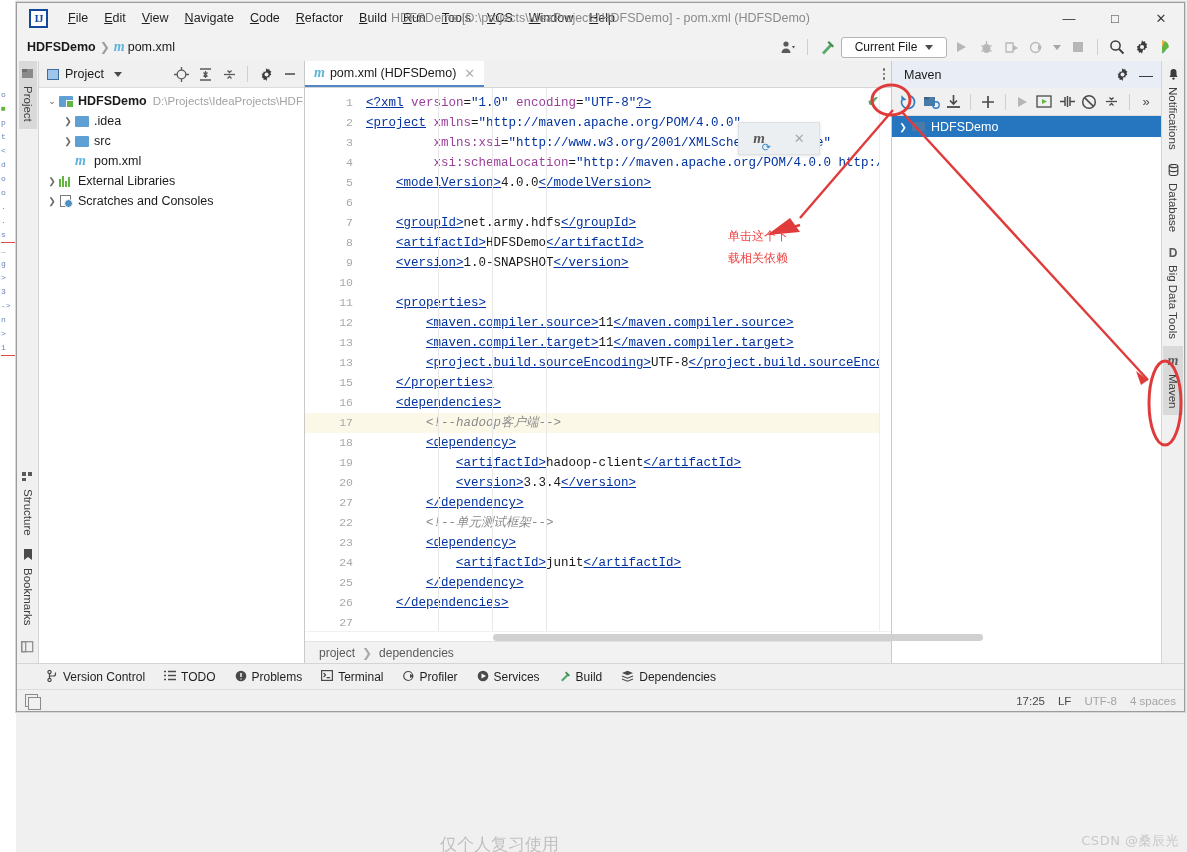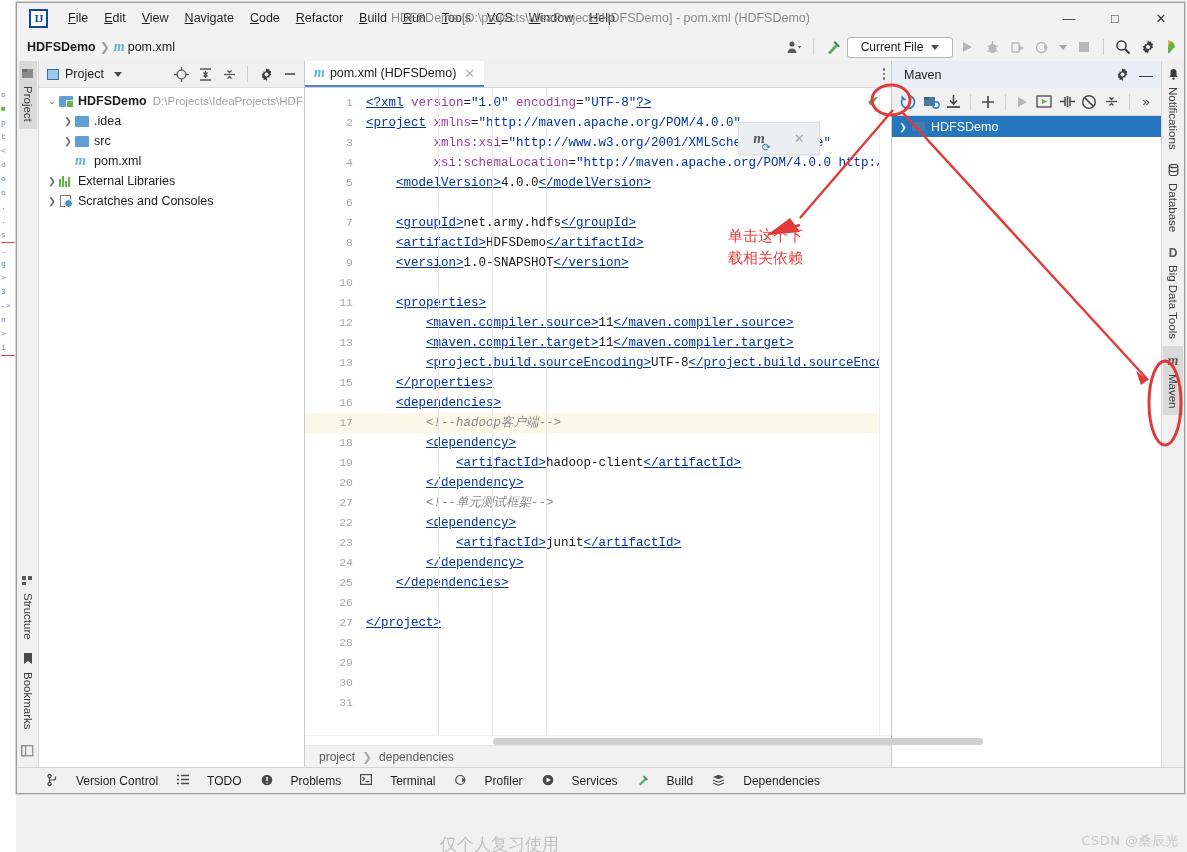--- a/index.html
+++ b/index.html
@@ -14,21 +14,21 @@
   #app {
     position: relative;
     width: 1187px; height: 852px;
     background: #f0f0f0;
   }
 
   
   .win-frame {
     position: absolute;
     left: 16px; top: 2px;
-    width: 1169px; height: 792px;
+    width: 1169px; height: 710px;
     background: #f2f2f2;
     border: 1px solid #9c9c9c;
     box-shadow: 0 0 0 1px #d8d8d8;
     display: flex; flex-direction: column;
   }
   .frame-edge-left {
     position: absolute; left: 0; top: 0; width: 16px; height: 852px;
     background: #ffffff;
   }
 
@@ -80,21 +80,21 @@
   .crumb-proj { font-weight: bold; font-size: 12.5px; color: #1a1a1a; }
   .crumb-sep { color: #a0a0a0; font-size: 12px; padding: 0 1px; }
   .m-glyph {
     font-family: "Liberation Serif", serif;
     font-style: italic; font-weight: bold;
     color: #5bb3d9; font-size: 14px;
   }
   .crumb-file { font-size: 12.5px; color: #1a1a1a; }
   .nav-right {
     margin-left: auto; display: flex; align-items: center;
-    gap: 3px; padding-right: 0;
+    gap: 3px; padding-right: 6px;
   }
   .ti {
     width: 22px; height: 22px;
     display: flex; align-items: center; justify-content: center;
     color: #5a5a5a;
   }
   .ti.dim { opacity: .38; }
   .vsep { width: 1px; height: 16px; background: #cfcfcf; margin: 0 5px; }
   .runcfg {
     height: 21px; min-width: 106px;
@@ -322,21 +322,21 @@
   .rtab .rico { writing-mode: horizontal-tb; font-size: 11px; }
 
   
   .bottombar {
     height: 26px; flex: 0 0 26px; background: #f0f0f0;
     display: flex; align-items: center; gap: 3px;
     padding-left: 22px;
     border-top: 1px solid #d5d5d5;
   }
   .btab {
-    display: flex; align-items: center; gap: 18px;
+    display: flex; align-items: center; gap: 5px;
     padding: 3px 8px; font-size: 12px; color: #1f1f1f;
   }
   .btab .bico { font-size: 11px; color: #4a4a4a; }
 
   
   .statusbar {
     height: 22px; flex: 0 0 22px; background: #f0f0f0;
     display: flex; align-items: center; padding: 0 8px;
     border-top: 1px solid #dcdcdc;
     font-size: 11.5px; color: #6e6e6e;
@@ -351,21 +351,21 @@
     width: 11px; height: 11px; border: 1.4px solid #8a8a8a;
     background: #f0f0f0;
   }
   .sb-right { margin-left: auto; display: flex; align-items: center; gap: 13px; }
   .sb-item { color: #4a4a4a; }
   .sb-item.dim { color: #a5a5a5; }
 
   
   .anno-text {
     position: absolute; left: 728px; top: 225px;
-    color: #ee3f3f; font-size: 15px; line-height: 22px;
+    color: #ee3f3f; font-size: 12px; line-height: 22px;
     font-family: "DejaVu Sans", sans-serif;
     width: 92px; z-index: 60; pointer-events: none;
   }
   .anno-svg {
     position: absolute; left: 0; top: 0; width: 1187px; height: 852px;
     z-index: 55; pointer-events: none;
   }
 
   
   .maven-popup {
@@ -739,20 +739,21 @@
               <div class="cline">&nbsp;</div>
               <div class="cline">    <span class="tag">&lt;properties&gt;</span></div>
               <div class="cline">        <span class="tag">&lt;maven.compiler.source&gt;</span><span class="txt">11</span><span class="tag">&lt;/maven.compiler.source&gt;</span></div>
               <div class="cline">        <span class="tag">&lt;maven.compiler.target&gt;</span><span class="txt">11</span><span class="tag">&lt;/maven.compiler.target&gt;</span></div>
               <div class="cline">        <span class="tag">&lt;project.build.sourceEncoding&gt;</span><span class="txt">UTF-8</span><span class="tag">&lt;/project.build.sourceEncodi</span></div>
               <div class="cline">    <span class="tag">&lt;/properties&gt;</span></div>
               <div class="cline">    <span class="tag">&lt;dependencies&gt;</span></div>
               <div class="cline hl">        <span class="cmt">&lt;!--hadoop客户端--&gt;</span></div>
               <div class="cline">        <span class="tag">&lt;dependency&gt;</span></div>
               <div class="cline">            <span class="tag">&lt;artifactId&gt;</span><span class="txt">hadoop-client</span><span class="tag">&lt;/artifactId&gt;</span></div>
+              <div class="cline">            <span class="tag">&lt;version&gt;</span><span class="txt">3.3.4</span><span class="tag">&lt;/version&gt;</span></div>
               <div class="cline">        <span class="tag">&lt;/dependency&gt;</span></div>
               <div class="cline">        <span class="cmt">&lt;!--单元测试框架--&gt;</span></div>
               <div class="cline">        <span class="tag">&lt;dependency&gt;</span></div>
               <div class="cline">            <span class="tag">&lt;artifactId&gt;</span><span class="txt">junit</span><span class="tag">&lt;/artifactId&gt;</span></div>
               <div class="cline">        <span class="tag">&lt;/dependency&gt;</span></div>
               <div class="cline">    <span class="tag">&lt;/dependencies&gt;</span></div>
               <div class="cline">&nbsp;</div>
               <div class="cline"><span class="tag">&lt;/project&gt;</span></div>
             </div>
           <span class="check-ok">✔</span>
@@ -932,20 +933,31 @@
         <div class="btab">
           <span class="bico"><svg width="13" height="12" viewBox="0 0 13 12">
               <path d="M6.5 0.8 L12 3 L6.5 5.2 L1 3 Z" fill="#4a4a4a"></path>
               <path d="M1 6 L6.5 8.2 L12 6" fill="none" stroke="#4a4a4a" stroke-width="1.2"></path>
               <path d="M1 9 L6.5 11.2 L12 9" fill="none" stroke="#4a4a4a" stroke-width="1.2"></path>
             </svg></span>
           <span>Dependencies</span>
         </div>
       </div>
 
+    <div class="statusbar">
+      <div class="sb-left">
+        <span class="sb-ico"></span>
+      </div>
+      <div class="sb-right">
+        <span class="sb-item">17:25</span>
+        <span class="sb-item">LF</span>
+        <span class="sb-item dim">UTF-8</span>
+        <span class="sb-item dim">4 spaces</span>
+      </div>
+    </div>
   </div>
 
   <div class="maven-popup">
     <span class="mp-m">m</span>
     <span class="mp-x">✕</span>
   </div>
 
   <div class="anno-text">
     <div>单击这个下</div>
     <div>载相关依赖</div>

